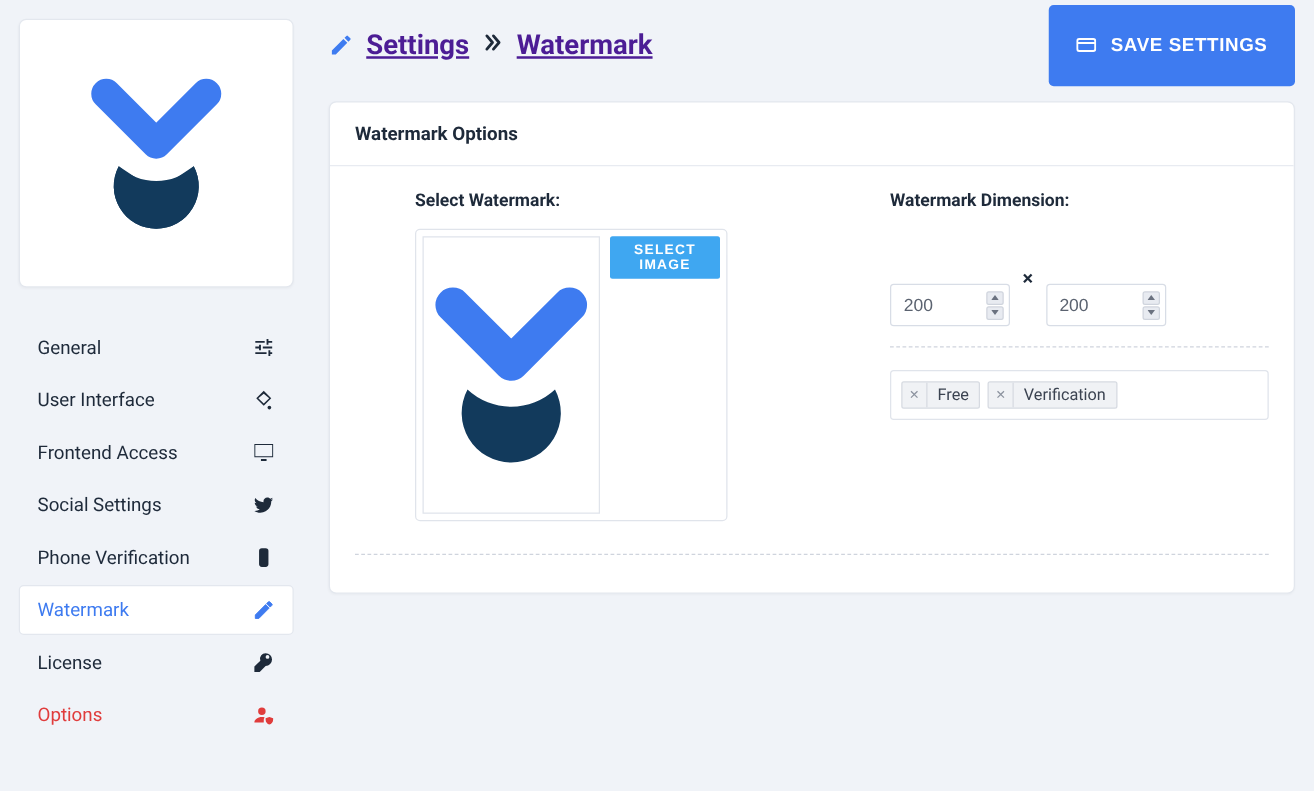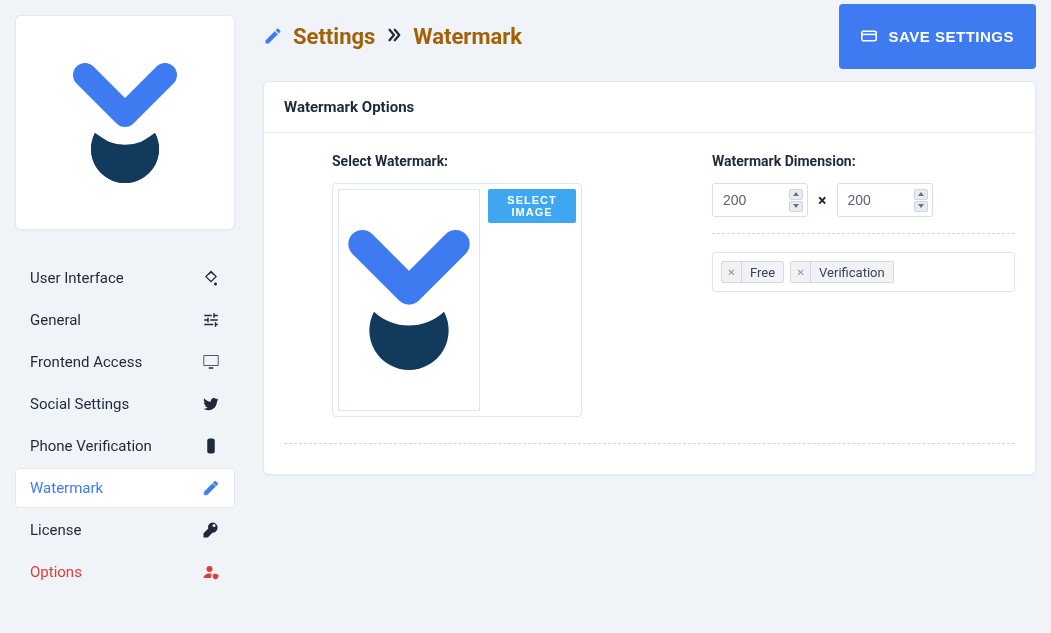--- a/index.html
+++ b/index.html
@@ -52,21 +52,21 @@
   .sidebar-item.danger .side-icon svg { fill: #e03c3c; }
   .side-icon { width: 18px; height: 18px; display:flex; align-items:center; justify-content:center; }
   .side-icon svg { width: 18px; height: 18px; fill: #1e2a3a; }
 
   
   .main { flex: 1 1 auto; min-width: 0; }
   .header {
     display: flex; align-items: center; justify-content: space-between;
     margin-bottom: 24px; height: 42px;
   }
-  .breadcrumb { display: flex; align-items: center; font-size: 22px; font-weight: 700; color: #a16207; gap: 10px; }
+  .breadcrumb { display: flex; align-items: center; font-size: 22px; font-weight: 700; color: #4c1d95; gap: 10px; text-decoration: underline; }
   .breadcrumb .bc-icon { width: 20px; height: 20px; display:inline-flex; }
   .breadcrumb .bc-icon svg { width: 20px; height: 20px; fill: #3e7bf0; }
   .breadcrumb .sep { color: #1e2a3a; font-weight: 800; }
 
   .save-btn {
     background: #3e7bf0;
     color: #ffffff;
     border: none;
     border-radius: 4px;
     padding: 24px 22px;
@@ -134,20 +134,21 @@
     font-size: 11px;
     font-weight: 800;
     letter-spacing: 1px;
     cursor: pointer;
   }
 
   .dim-row { display:flex; align-items:center; gap:10px; margin-bottom: 16px; }
   .num-wrap {
     position: relative;
     width: 96px;
+    margin-top: 44px;
   }
   .num-input {
     width: 96px; height: 34px;
     border: 1px solid #d8dde6;
     border-radius: 3px;
     padding: 0 26px 0 10px;
     font-size: 14px;
     color: #5b6370;
     background: #fff;
   }
@@ -203,32 +204,32 @@
     <div class="logo-card">
       <svg class="logo-svg" viewBox="0 0 120 140">
         <path d="M20 22 L60 62 L100 22" stroke="#3e7bf0" stroke-width="24" stroke-linecap="round" stroke-linejoin="round" fill="none"></path>
         <path d="M30 80 A34 34 0 1 0 90 80 L60 100 Z" fill="#123a5c"></path>
         <path d="M30 80 A34 34 0 1 0 90 80 A44 44 0 0 1 30 80 Z" fill="#123a5c"></path>
       </svg>
     </div>
 
     <nav class="sidebar-nav">
       <div class="sidebar-item">
+        <span>General</span>
+        <span class="side-icon">
+          <svg viewBox="0 0 24 24">
+              <path d="M3 5h10v2H3zM17 5h4v2h-4zM15 3h2v6h-2zM3 11h4v2H3zM11 11h10v2H11zM7 9h2v6H7zM3 17h12v2H3zM19 17h2v2h-2zM17 15h2v6h-2z"></path>
+            </svg>
+        </span>
+      </div>
+      <div class="sidebar-item">
         <span>User Interface</span>
         <span class="side-icon">
           <svg viewBox="0 0 24 24">
               <path d="M12 2l8 8-8 8-8-8 8-8zm0 3.2L6.2 10 12 15.8 17.8 10 12 5.2zM18 18c1.1 0 2 .9 2 2s-.9 2-2 2-2-.9-2-2 .9-2 2-2z"></path>
-            </svg>
-        </span>
-      </div>
-      <div class="sidebar-item">
-        <span>General</span>
-        <span class="side-icon">
-          <svg viewBox="0 0 24 24">
-              <path d="M3 5h10v2H3zM17 5h4v2h-4zM15 3h2v6h-2zM3 11h4v2H3zM11 11h10v2H11zM7 9h2v6H7zM3 17h12v2H3zM19 17h2v2h-2zM17 15h2v6h-2z"></path>
             </svg>
         </span>
       </div>
       <div class="sidebar-item">
         <span>Frontend Access</span>
         <span class="side-icon">
           <svg viewBox="0 0 24 24">
               <path d="M3 4h18v12H3zM2 3v14h20V3H2zm7 16h6v2H9z"></path>
             </svg>
         </span>

